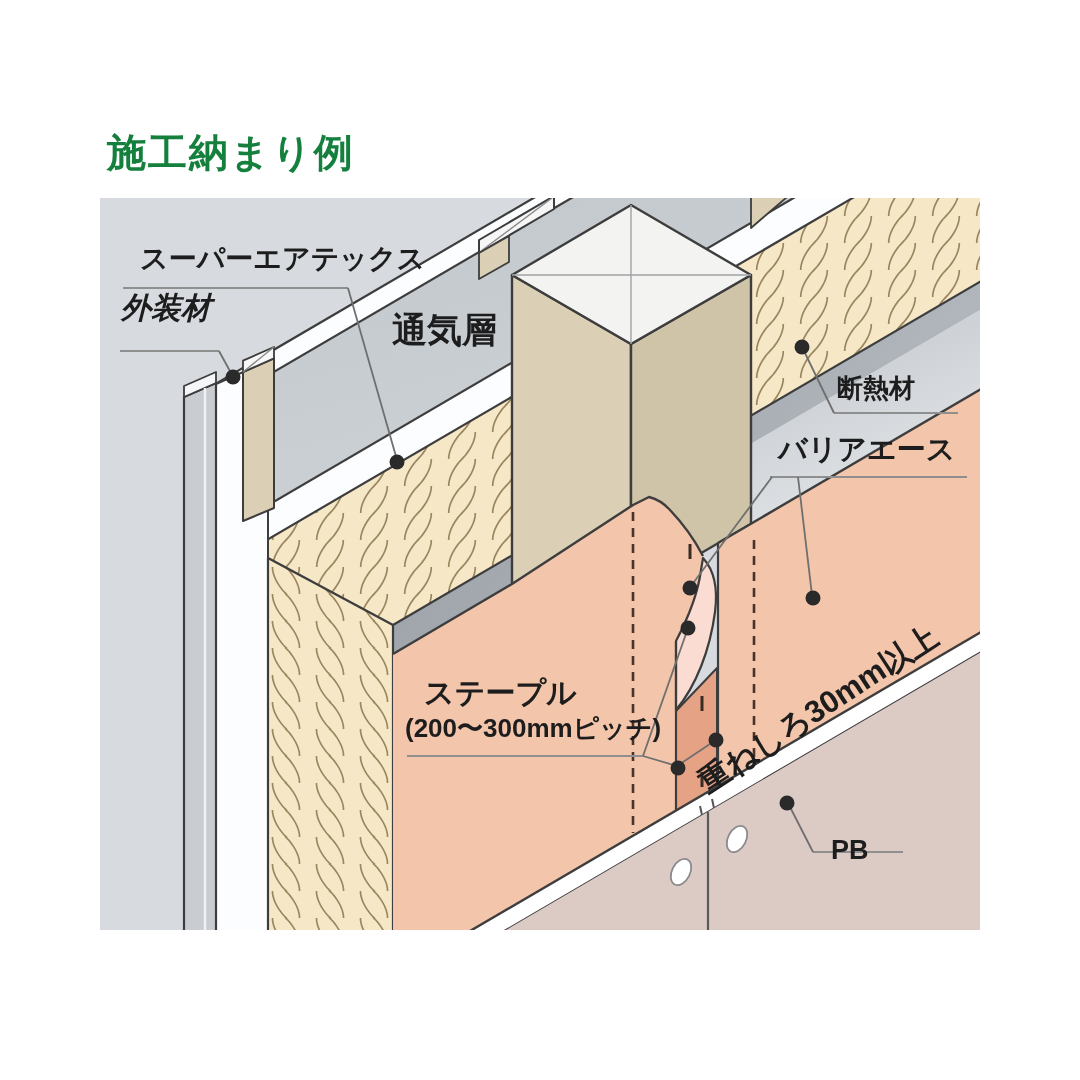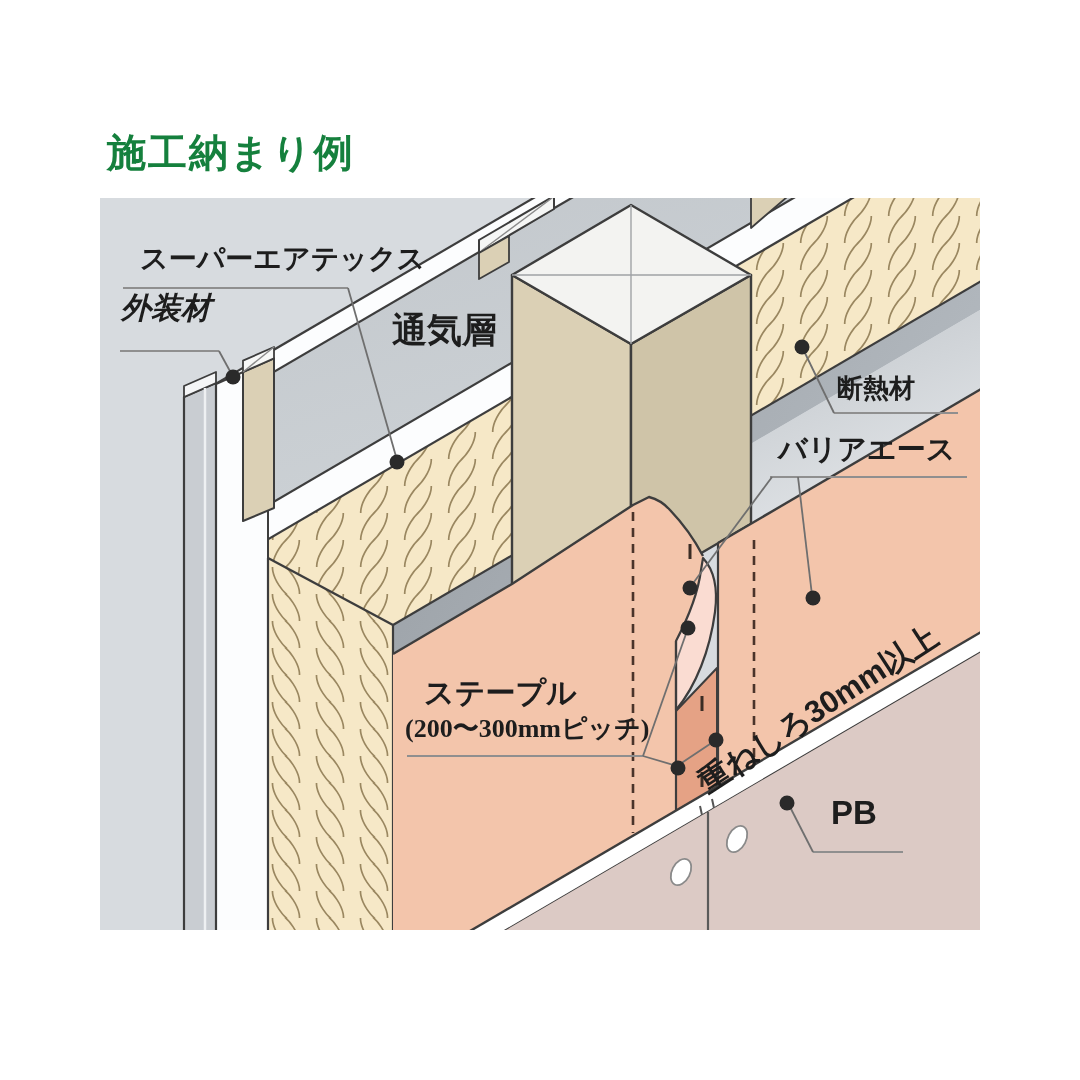--- a/index.html
+++ b/index.html
@@ -7,24 +7,24 @@
          font-family:"Liberation Sans","DejaVu Sans",sans-serif;}
   #diagram-svg{position:absolute;left:0;top:0;}
   .lbl{position:absolute;color:#1d1d1d;font-weight:700;white-space:nowrap;}
   #title{left:107px;top:126px;font-size:39px;font-weight:900;letter-spacing:2px;color:#15803d;}
   #lbl-super{left:140px;top:240px;font-size:28px;}
   #lbl-ext{left:121px;top:288px;font-size:30px;font-style:italic;}
   #lbl-vent{left:392px;top:307px;font-size:35px;}
   #lbl-ins{left:837px;top:371px;font-size:26px;}
   #lbl-barrier{left:778px;top:430px;font-size:29px;}
   #lbl-staple1{left:424px;top:673px;font-size:30px;}
-  #lbl-staple2{left:405px;top:711px;font-size:26px;font-family:Liberation Serif, serif;}
+  #lbl-staple2{left:405px;top:711px;font-size:26px;}
   #lbl-overlap{left:702px;top:766px;font-size:31px;line-height:38px;
                transform:rotate(-33deg);transform-origin:0 50%;}
-  #lbl-pb{left:831px;top:794px;font-size:33px;}
+  #lbl-pb{left:831px;top:835px;font-size:27px;}
 </style>
 </head>
 <body>
 
 <div id="stage">
 
 <svg id="diagram-svg" width="1080" height="1080" viewBox="0 0 1080 1080">
   <defs>
     <clipPath id="clipD">
           <rect x="100" y="198" width="880" height="732"></rect>

